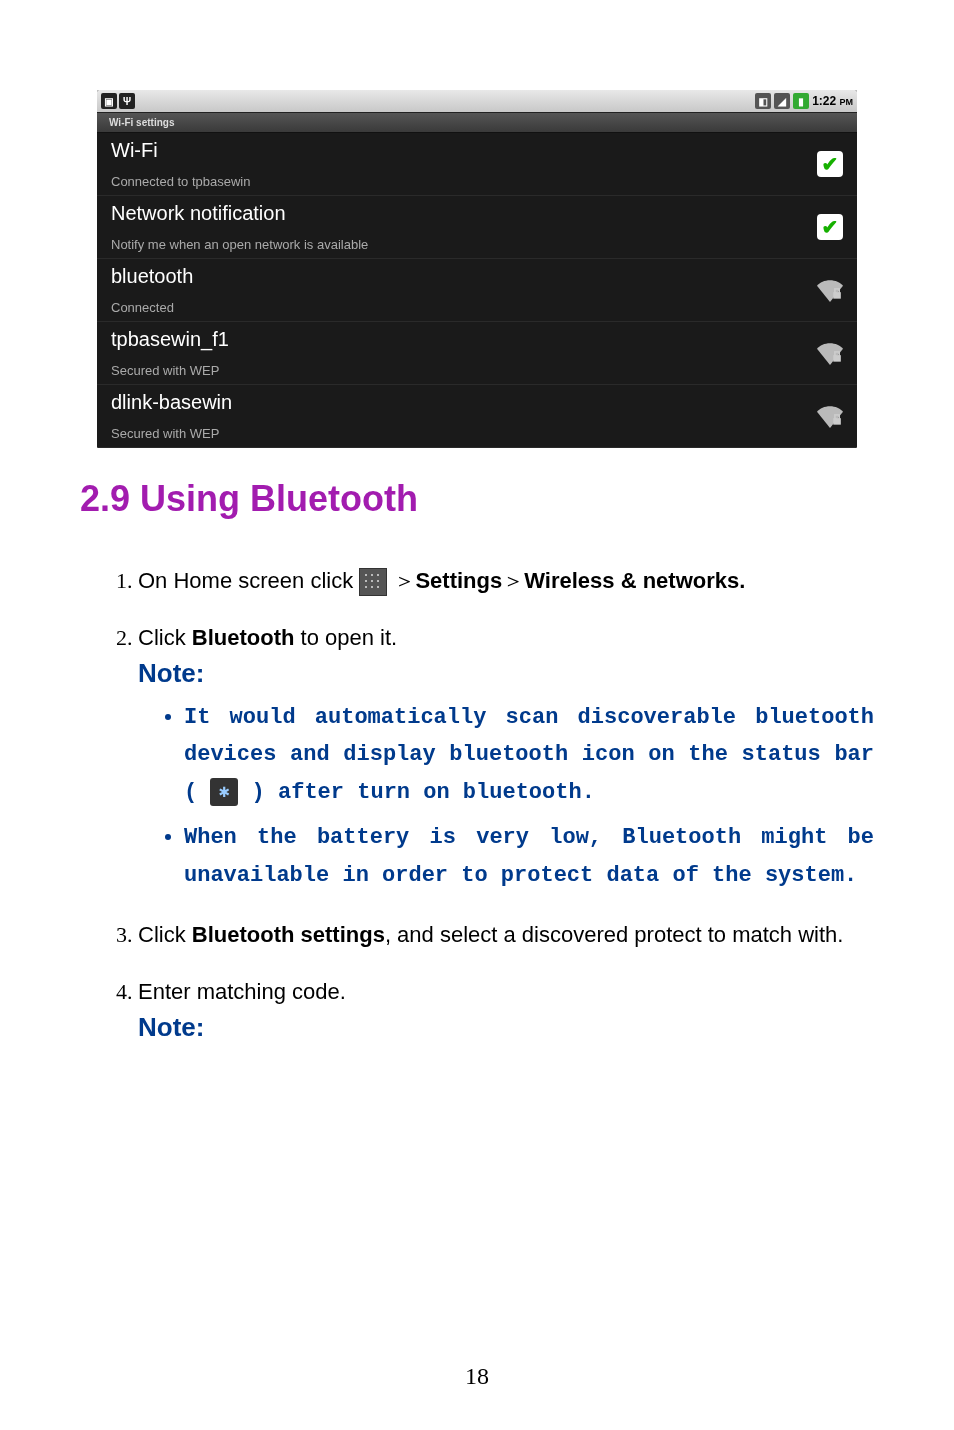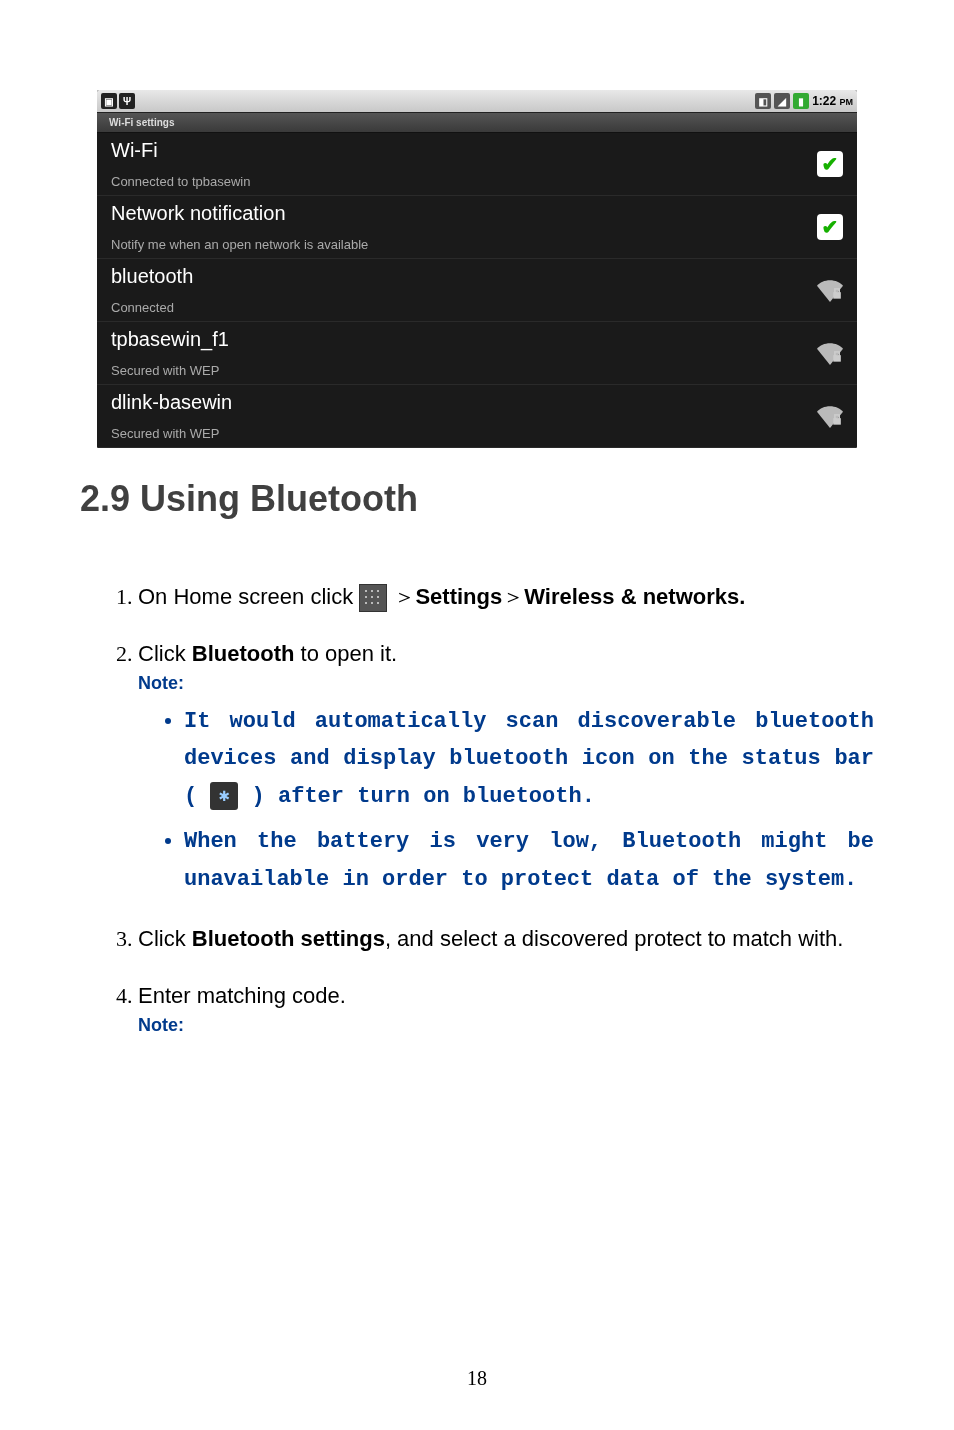--- a/index.html
+++ b/index.html
@@ -19,36 +19,36 @@
 
   .row { background:#1a1a1a; padding:6px 14px; border-bottom:1px solid #2a2a2a; display:flex; align-items:center; justify-content:space-between; }
   .row .txt .title { color:#fff; font-size:20px; }
   .row .txt .sub { color:#aaa; font-size:13px; margin-top:12px; }
 
   .checkbox { width:26px; height:26px; background:#fff; border-radius:4px; display:flex; align-items:center; justify-content:center; color:#16b000; font-size:20px; font-weight:bold; }
 
   .wifi-ic { width:26px; height:26px; position:relative; }
   .wifi-ic svg { width:26px; height:26px; }
 
-  .doc-heading { color:#404040; font-family: Arial, sans-serif; font-size:36px; margin: 10px 0 60px 0; }
+  .doc-heading { color:#a21caf; font-family: Arial, sans-serif; font-size:36px; margin: 10px 0 44px 0; }
 
   ol.steps { list-style: decimal; padding-left: 58px; font-size:22px; line-height:1.5; color:#000; }
   ol.steps > li { margin-bottom: 24px; font-family: 'Times New Roman', serif; }
   ol.steps > li .body { font-family: Arial, sans-serif; font-size:22px; }
   .bold { font-weight:bold; }
-  .note-label { color:#003a8c; font-weight:bold; font-family:Arial,sans-serif; font-size:18px; }
+  .note-label { color:#003a8c; font-weight:bold; font-family:Arial,sans-serif; font-size:26px; }
   ul.notes { list-style: disc; padding-left: 46px; margin-top:6px; }
   ul.notes li { color:#003a8c; font-weight:bold; font-family:Liberation Mono, monospace; font-size:22px; text-align:justify; margin-bottom:8px; line-height:1.7; }
   .apps-icon { display:inline-block; width:28px; height:28px; background:#555; vertical-align:middle; position:relative; border:1px solid #333; }
   .apps-icon::before { content:""; position:absolute; inset:3px; background:
     radial-gradient(circle,#bbb 1.5px,transparent 1.5px) 0 0/6px 6px; }
   .bt-icon { display:inline-block; width:28px; height:28px; background:#333; vertical-align:middle; text-align:center; line-height:28px; color:#9cf; font-size:18px; border-radius:3px; }
   .gt { font-family:Arial,sans-serif; }
 
-  .page-num { position:absolute; bottom:40px; left:0; right:0; text-align:center; font-family:'Times New Roman',serif; font-size:20px; }
+  .page-num { position:absolute; bottom:40px; left:0; right:0; text-align:center; font-family:'Times New Roman',serif; font-size:24px; }
   .li-body-just { text-align: justify; }
   .trailing-note { color:#003a8c; font-weight:bold; font-family:Arial,sans-serif; font-size:22px; line-height:1.7; }
 </style>
 </head>
 <body>
 
 <div class="phone-shot">
   <div class="status-bar">
     <div class="status-left">
       <span class="s-ic">▣</span>

